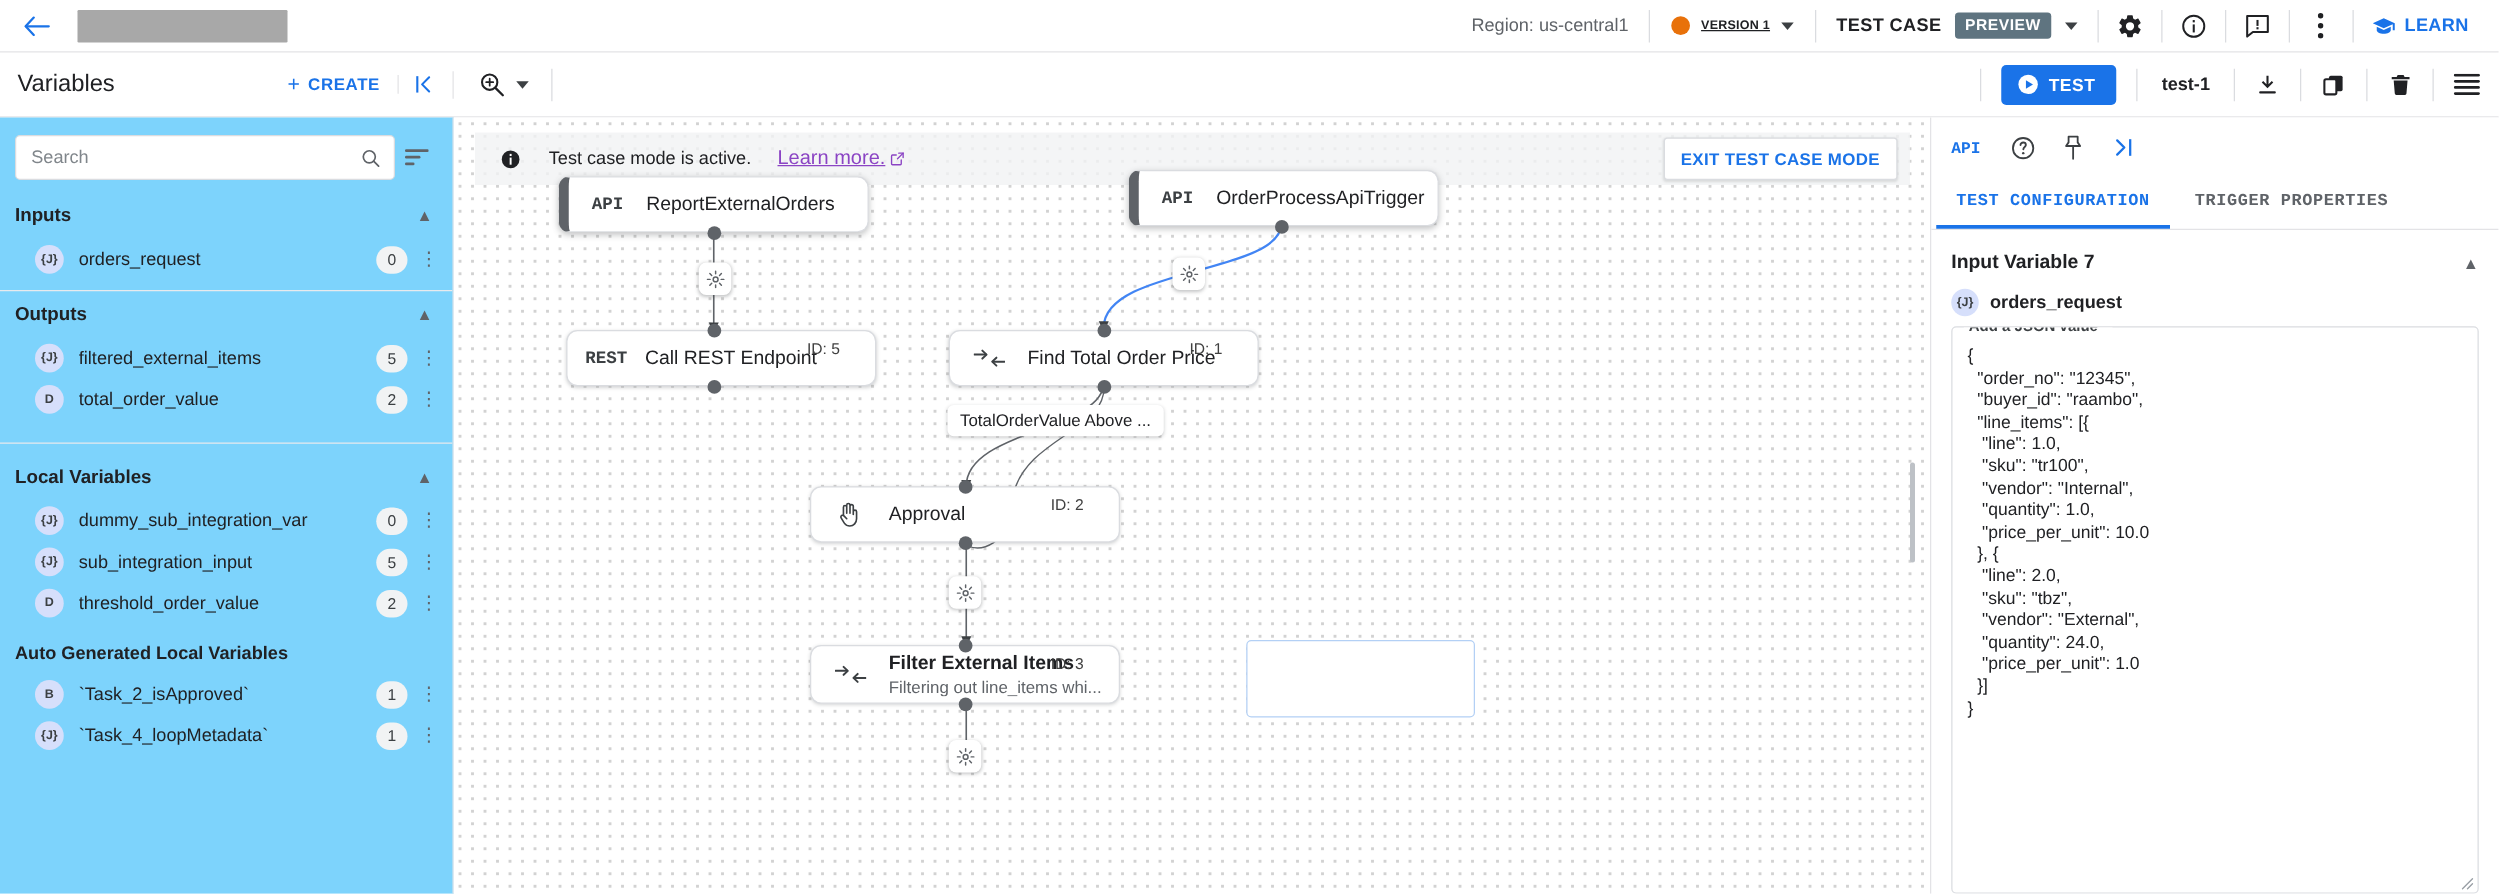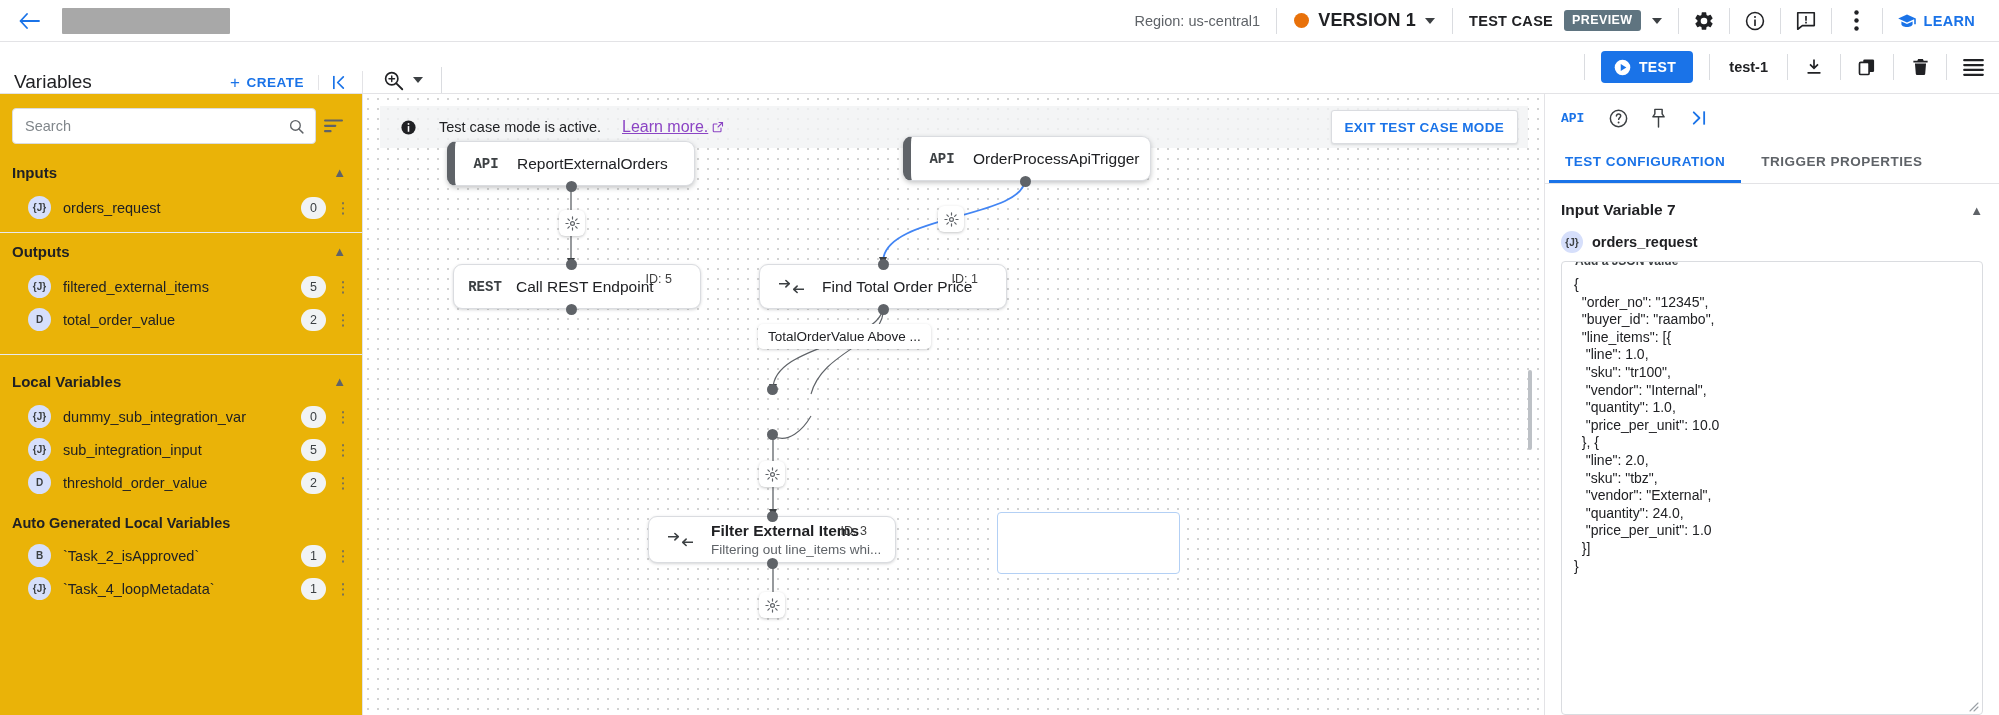--- a/index.html
+++ b/index.html
@@ -21,43 +21,43 @@
     width:30px; height:30px; display:flex; align-items:center; justify-content:center;
     color:#1a73e8; font-size:21px; line-height:1; cursor:pointer;
   }
   .title-redact {
     width:168px; height:26px; background:#a8a8a8; margin-left:18px; border-radius:1px;
   }
   .top-spacer { flex:1 1 auto; }
   .region-label { font-size:14.5px; color:#5f6368; padding:0 16px; white-space:nowrap; }
   .vsep { width:1px; height:26px; background:#dadce0; }
   .version-chip {
-    display:flex; align-items:center; gap:9px; padding:0 17px; font-size:18px;
-    font-weight:700; letter-spacing:.2px; color:#202124; cursor:pointer; white-space:nowrap;
+    display:flex; align-items:center; gap:9px; padding:0 17px; font-size:10px;
+    font-weight:700; letter-spacing:.2px; color:#202124; cursor:pointer; white-space:nowrap;text-decoration:underline;
   }
   .dot-orange { width:15px; height:15px; border-radius:50%; background:#e8710a; display:block; }
   .caret { width:0;height:0;border-left:5px solid transparent;border-right:5px solid transparent;border-top:6px solid #3c4043; display:block;}
   .testcase-chip {
     display:flex; align-items:center; gap:11px; padding:0 16px; cursor:pointer; white-space:nowrap;
   }
   .testcase-chip .tc-label { font-size:14.5px; font-weight:700; letter-spacing:.3px; color:#202124; }
   .preview-badge {
     background:#5f7480; color:#fff; font-size:12.5px; font-weight:600; letter-spacing:.4px;
     padding:3px 8px 4px; border-radius:3px;
   }
   .icon-btn {
     width:50px; height:42px; display:flex; align-items:center; justify-content:center; cursor:pointer;
   }
   .learn-btn {
     display:flex; align-items:center; gap:7px; color:#1a73e8; font-size:14.5px;
     font-weight:600; letter-spacing:.3px; padding:0 16px 0 14px; cursor:pointer; white-space:nowrap;
   }
 
   
-  .subbar { height:52px; min-height:52px; display:flex; align-items:flex-end; border-bottom:1px solid #e3e3e6; }
+  .subbar { height:52px; min-height:52px; display:flex; align-items:center; border-bottom:1px solid #e3e3e6; }
   .subbar-left {
     width:363px; min-width:363px; display:flex; align-items:center; padding-left:14px;
     border-right:1px solid #e3e3e6;
   }
   .variables-title { font-size:19px; color:#202124; flex:1; }
   .create-btn {
     display:flex; align-items:center; gap:6px; color:#1a73e8; font-size:13.5px;
     font-weight:600; letter-spacing:.5px; cursor:pointer; padding-right:14px;
   }
   .plus-ic { font-size:17px; line-height:1; font-weight:400; }
@@ -71,21 +71,21 @@
     cursor:pointer; margin:0 16px;
   }
   .test-name { font-size:14.5px; font-weight:700; color:#202124; padding:0 19px; white-space:nowrap; }
   .sb-icon { width:52px; height:52px; display:flex;align-items:center;justify-content:center;cursor:pointer;}
 
   
   .body-row { flex:1; display:flex; min-height:0; }
 
   
   .left-panel {
-    width:363px; min-width:363px; border-right:1px solid #e3e3e6; background:#eab308;
+    width:363px; min-width:363px; border-right:1px solid #e3e3e6; background:#7dd3fc;
     display:flex; flex-direction:column; overflow:hidden;
   }
   .search-row { display:flex; align-items:center; padding:14px 12px 10px; }
   .search-box {
     flex:1; height:36px; border:1px solid #dadce0; border-radius:4px; display:flex;
     align-items:center; padding:0 10px 0 12px; background:#fff;
   }
   .search-box input {
     flex:1; border:none; outline:none; font-size:14.5px; font-family:inherit; color:#202124; background:transparent;
   }
@@ -163,21 +163,21 @@
   }
   .rp-head { height:48px; min-height:48px; display:flex; align-items:center; padding:0 10px 0 16px; }
   .rp-api {
     font-family:"Liberation Mono", monospace; font-size:13px; font-weight:700; color:#1a73e8; margin-right:14px;
   }
   .rp-title { font-size:20px; color:#202124; flex:1; }
   .rp-ic { width:40px; height:40px; display:flex;align-items:center;justify-content:center;cursor:pointer; }
   .rp-tabs { display:flex; border-bottom:1px solid #e3e3e6; padding:0 4px; }
   .rp-tab {
     padding:12px 16px 11px; font-size:13.5px; font-weight:600; letter-spacing:.5px;
-    color:#5f6368; cursor:pointer; border-bottom:3px solid transparent; margin-right:4px;
+    color:#5f6368; cursor:pointer; border-bottom:3px solid transparent; margin-right:4px;font-family:Liberation Mono, monospace;
   }
   .rp-tab.active { color:#1a73e8; border-bottom-color:#1a73e8; }
   .rp-section {
     display:flex; align-items:center; padding:17px 16px 10px;
   }
   .rp-section .rs-title { flex:1; font-size:15.5px; font-weight:700; color:#202124; }
   .rp-varrow { display:flex; align-items:center; padding:2px 16px 4px; }
   .rp-varrow .var-badge { width:22px;height:22px;margin-right:9px; }
   .rp-varname { font-size:14.5px; font-weight:700; color:#202124; }
   .json-wrap { padding:4px 16px 0; position:relative; flex:1; min-height:0; }
@@ -512,20 +512,31 @@
         <div class="n-body">
           <div class="n-title">Find Total Order Price</div>
         </div>
         <span class="n-id">ID: 1</span>
       </div>
       <div class="port" style="left:515px; top:165px;"></div>
       <div class="port" style="left:515px; top:210px;"></div>
 
       <div class="edge-label" style="left:395px; top:230px;">TotalOrderValue Above ...</div>
 
+      <div class="node" style="left:285px; top:295px; width:248px; height:45px;">
+        <span class="n-ic">
+          <svg width="20" height="21" viewBox="0 0 22 24" fill="none">
+              <path d="M5 13V5.4a1.5 1.5 0 013 0V11m0-1.2V3.6a1.5 1.5 0 013 0V11m0-1.4V4.6a1.5 1.5 0 013 0V12m0-2.4a1.5 1.5 0 013 0V16c0 3.6-2.6 6.6-6.2 6.6-2.1 0-3.7-.9-5-2.6L3 15.4a1.6 1.6 0 012.5-2L8 16" stroke="#3c4043" stroke-width="1.5" stroke-linecap="round" stroke-linejoin="round"></path>
+            </svg>
+        </span>
+        <div class="n-body">
+          <div class="n-title">Approval</div>
+        </div>
+        <span class="n-id">ID: 2</span>
+      </div>
       <div class="port" style="left:404px; top:290px;"></div>
       <div class="port" style="left:404px; top:335px;"></div>
       <div class="gear-chip" style="left:396px; top:367px;">
         <svg width="15" height="15" viewBox="0 0 24 24" fill="none">
             <circle cx="12" cy="12" r="3.1" stroke="#5f6368" stroke-width="1.9"></circle>
             <path d="M12 1.5v3.4M12 19.1v3.4M1.5 12h3.4M19.1 12h3.4M4.6 4.6l2.4 2.4M17 17l2.4 2.4M19.4 4.6L17 7M7 17l-2.4 2.4" stroke="#5f6368" stroke-width="1.9" stroke-linecap="round"></path>
           </svg>
       </div>
 
       <div class="node" style="left:285px; top:422px; width:248px; height:47px;">

